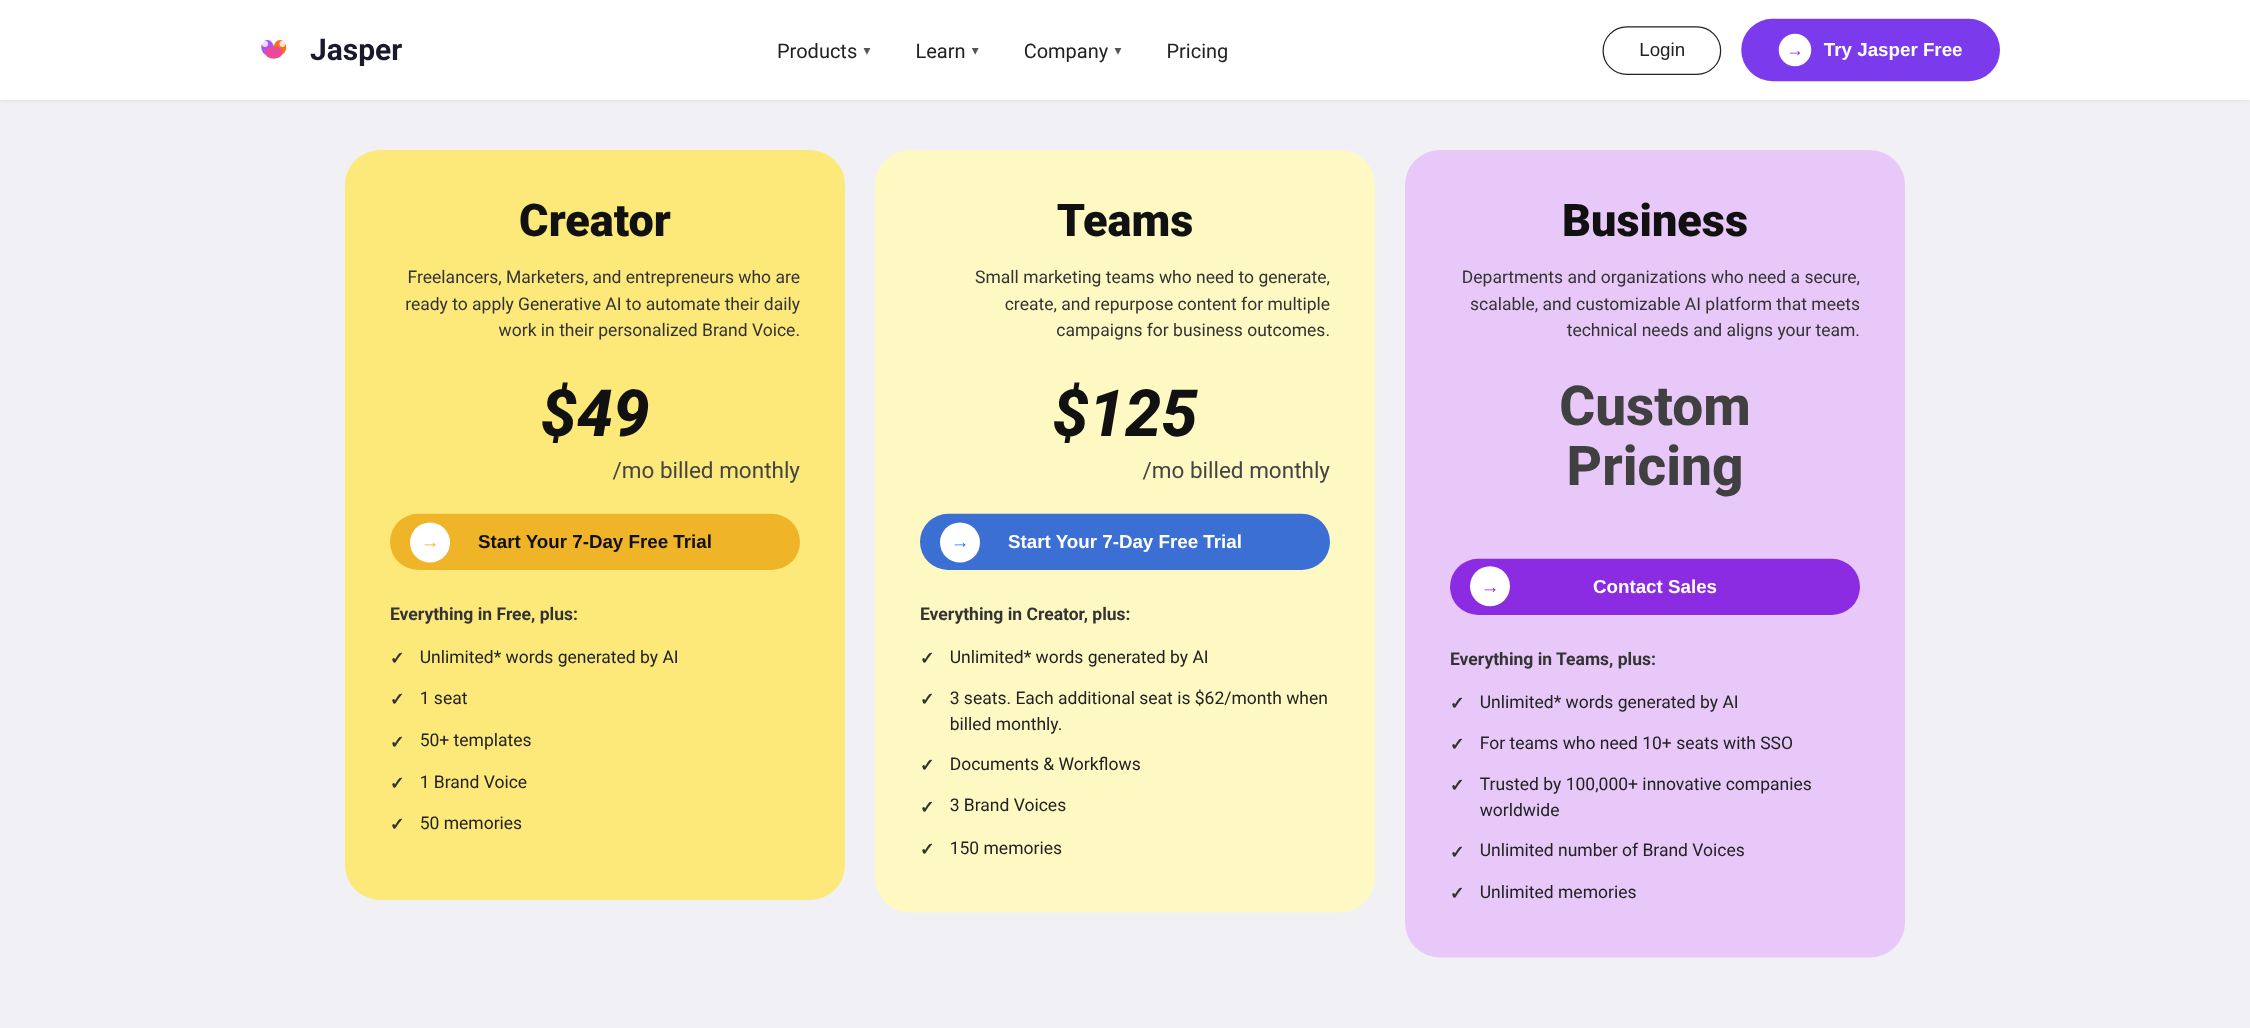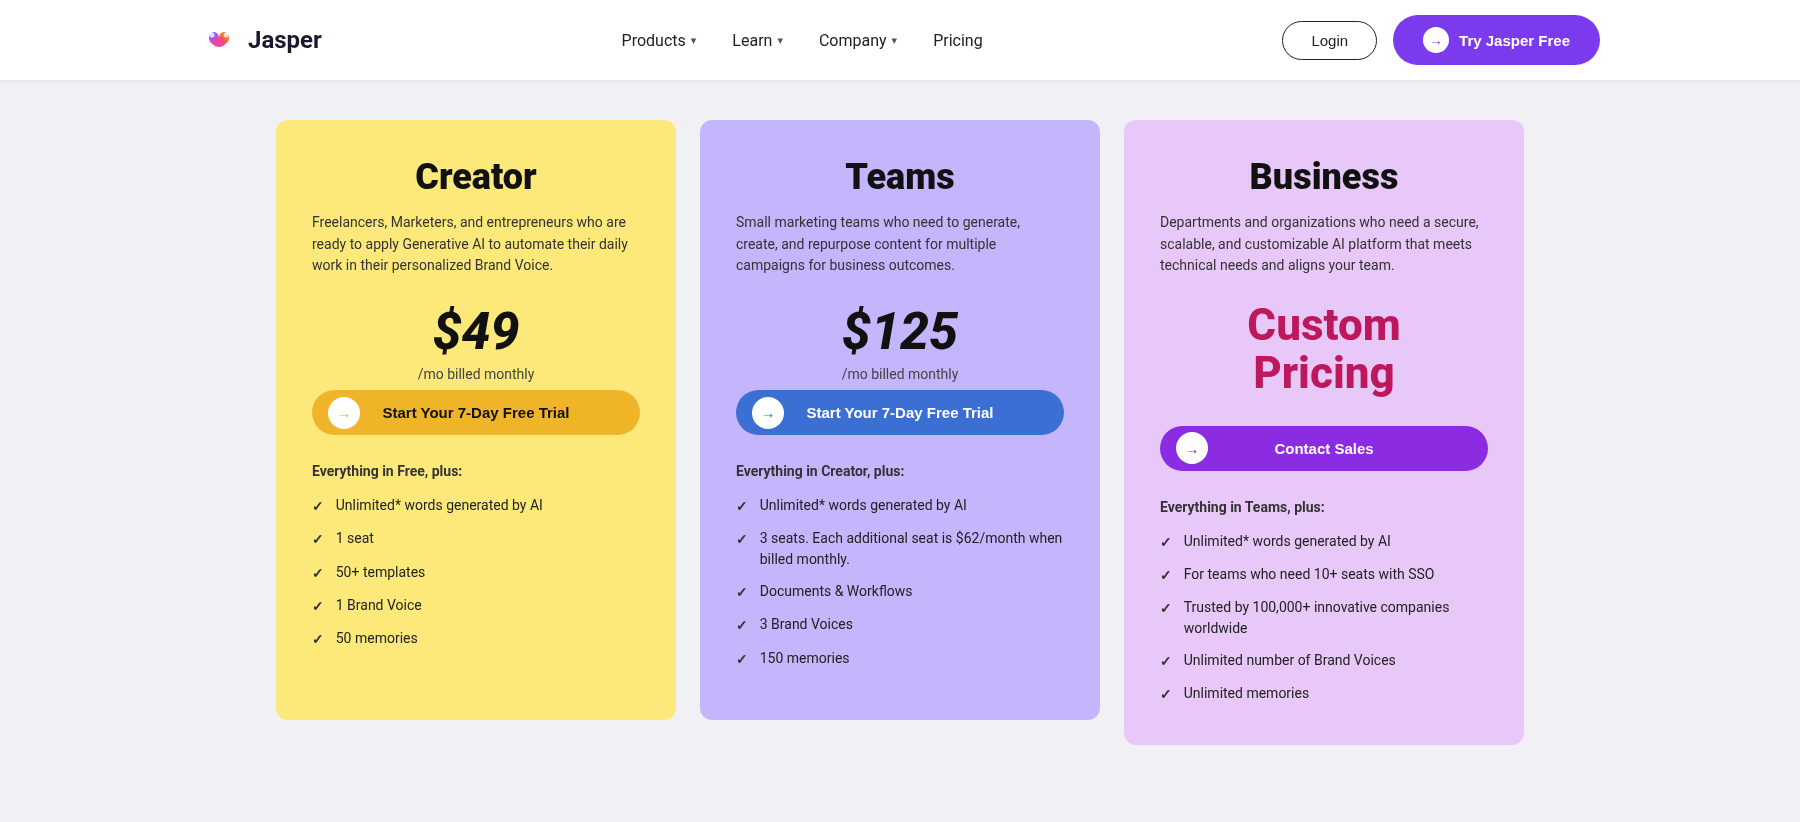--- a/index.html
+++ b/index.html
@@ -102,75 +102,75 @@
     }
     .cards-container {
       display: flex;
       gap: 24px;
       justify-content: center;
       align-items: flex-start;
     }
 
     
     .pricing-card {
-      border-radius: 12px;
+      border-radius: 28px;
       padding: 36px 36px 40px;
       width: 400px;
       min-height: 600px;
       display: flex;
       flex-direction: column;
     }
     .card-creator {
       background: #fce97a;
     }
     .card-teams {
-      background: #c4b5fd;
+      background: #fef9c3;
     }
     .card-business {
       background: #e8c8f8;
     }
 
     .card-title {
       font-size: 36px;
       font-weight: 900;
       color: #111;
       text-align: center;
       margin-bottom: 14px;
     }
     .card-description {
       font-size: 14px;
       color: #333;
-      text-align: left;
+      text-align: right;
       line-height: 1.55;
       margin-bottom: 24px;
       min-height: 60px;
     }
     .card-price {
       text-align: center;
       margin-bottom: 4px;
       font-style: italic;
     }
     .price-amount {
       font-size: 52px;
       font-weight: 800;
       color: #111;
     }
     .price-custom {
       font-size: 44px;
       font-weight: 800;
-      color: #be185d;
+      color: #404040;
       line-height: 1.1;
       text-align: center;
       margin-bottom: 4px;
     }
     .price-period {
-      font-size: 14px;
+      font-size: 18px;
       color: #444;
-      text-align: center;
-      margin-bottom: 8px;
+      text-align: right;
+      margin-bottom: 24px;
     }
 
     
     .cta-btn {
       display: flex;
       align-items: center;
       gap: 14px;
       border: none;
       border-radius: 50px;
       padding: 14px 20px;

